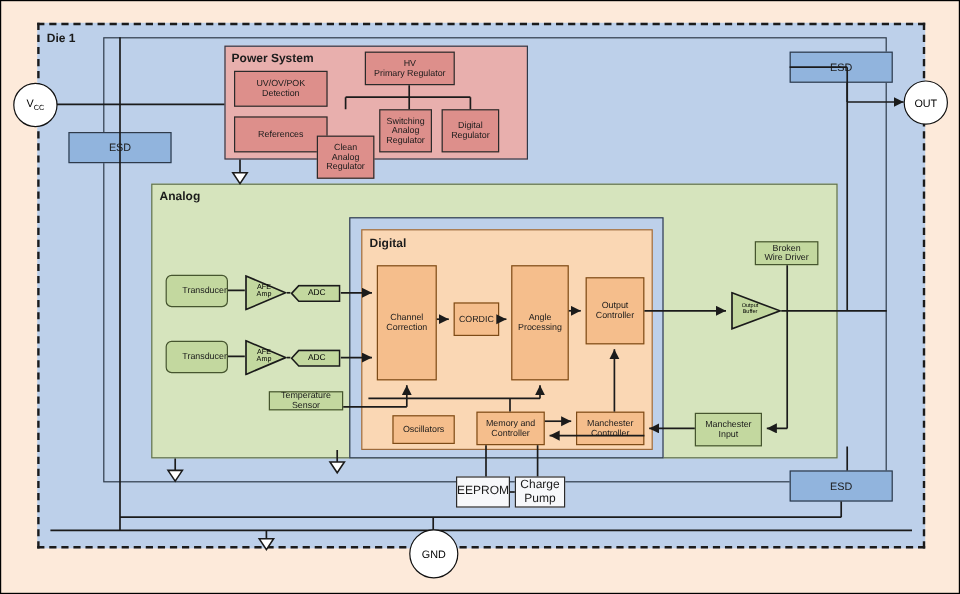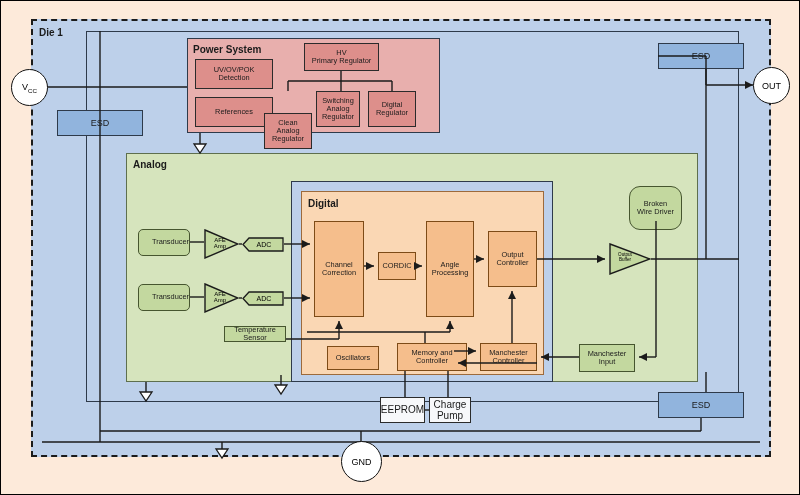--- a/index.html
+++ b/index.html
@@ -118,21 +118,21 @@
       <polygon points="1,7.5 7,1 41,1 41,14 7,14" fill="#c3d89f" stroke="#1b1b1b" stroke-width="1.3"></polygon>
     </svg>
     <div style="position:absolute;left:0;top:3.5px;width:44px;text-align:center;font-size:7px;">ADC</div>
   </div>
 
   <div class="box green" style="left:223px;top:325px;width:62px;height:16px;">
     <span style="white-space:pre-line">Temperature
 Sensor</span>
   </div>
 
-  <div class="box green" style="left:628px;top:185px;width:53px;height:44px;border-radius:11px;">
+  <div class="box green" style="left:628px;top:200px;width:53px;height:20px;">
     <span style="white-space:pre-line">Broken
 Wire Driver</span>
   </div>
 
   <div class="adc" style="left:608px;top:242px;width:42px;height:32px;">
     <svg width="42" height="32" viewBox="0 0 42 32">
       <polygon points="1,1 41,16 1,31" fill="#c3d89f" stroke="#1b1b1b" stroke-width="1.4"></polygon>
     </svg>
     <div style="position:absolute;left:4px;top:9px;width:24px;text-align:center;font-size:4.6px;line-height:1.15;white-space:pre-line;">Output
 Buffer</div>
@@ -154,21 +154,21 @@
     <span style="white-space:pre-line">Angle
 Processing</span>
   </div>
   <div class="box orange" style="left:487px;top:230px;width:49px;height:56px;">
     <span style="white-space:pre-line">Output
 Controller</span>
   </div>
   <div class="box orange" style="left:313px;top:345px;width:52px;height:24px;margin-left:13px;">
     <span>Oscillators</span>
   </div>
-  <div class="box orange" style="left:396px;top:342px;width:70px;height:28px;">
+  <div class="box orange" style="left:396px;top:342px;width:57px;height:28px;">
     <span style="white-space:pre-line">Memory and
 Controller</span>
   </div>
   <div class="box orange" style="left:479px;top:342px;width:57px;height:28px;">
     <span style="white-space:pre-line">Manchester
 Controller</span>
   </div>
 
   <div class="box white" style="left:379px;top:396px;width:45px;height:26px;">
     <span>EEPROM</span>

